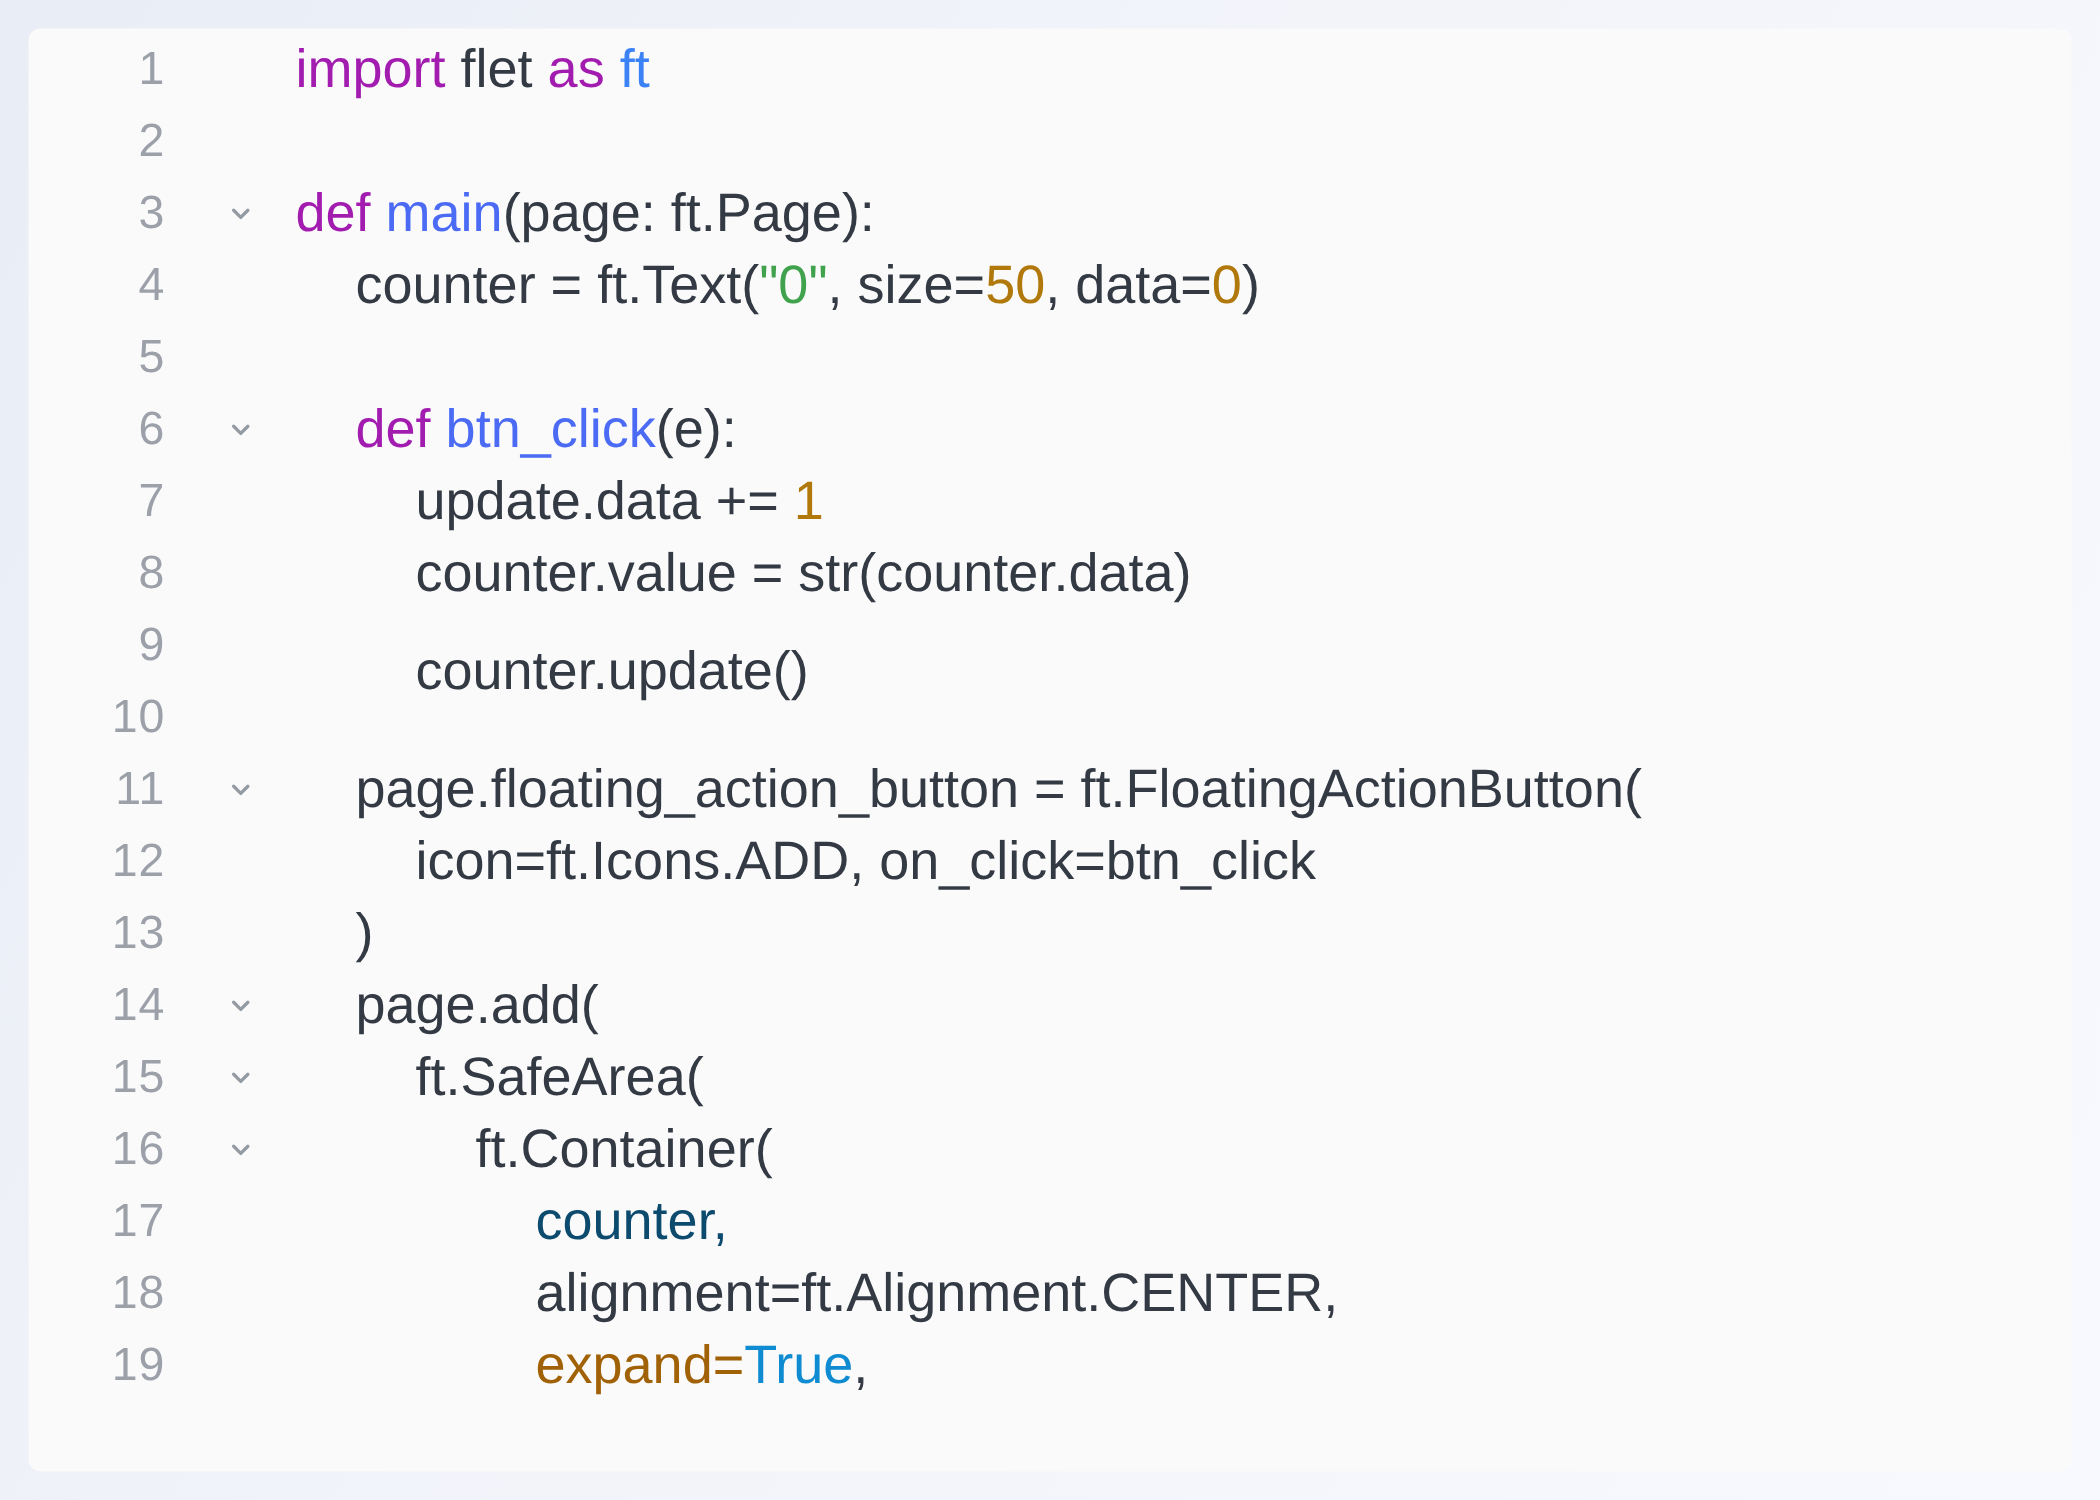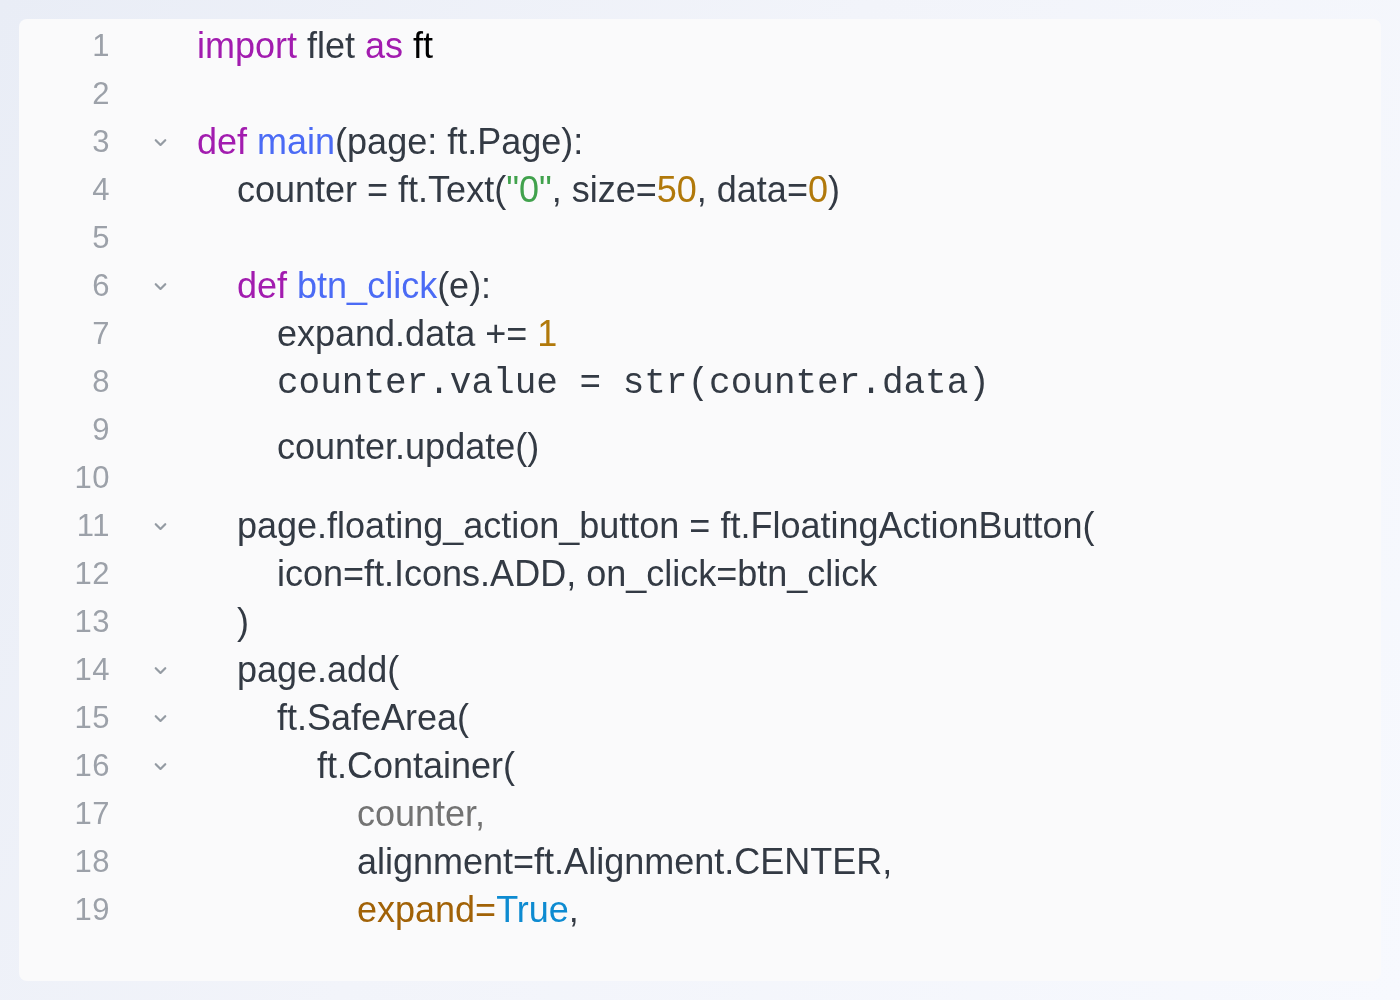--- a/index.html
+++ b/index.html
@@ -64,21 +64,21 @@
 </style>
 </head>
 <body>
 
 <div class="stage">
   <div class="editor-panel">
     <div id="code-lines">
         <div class="line">
           <span class="ln">1</span>
           <span class="fold"></span>
-          <span class="code" style="padding-left: 0px;"><span style="color: rgb(162, 28, 175);">import</span><span style="color: rgb(51, 58, 68);"> flet </span><span style="color: rgb(162, 28, 175);">as</span><span style="color: #000000;"> ft</span></span>
+          <span class="code" style="padding-left: 0px;"><span style="color: rgb(162, 28, 175);">import</span><span style="color: rgb(51, 58, 68);"> flet </span><span style="color: rgb(162, 28, 175);">as</span><span style="color: #3b82f6;"> ft</span></span>
         </div>
         <div class="line">
           <span class="ln">2</span>
           <span class="fold"></span>
           <span class="code" style="padding-left: 0px;"></span>
         </div>
         <div class="line">
           <span class="ln">3</span>
           <span class="fold">
             <svg width="19" height="19" viewBox="0 0 18 18">
@@ -102,26 +102,26 @@
           <span class="fold">
             <svg width="19" height="19" viewBox="0 0 18 18">
               <polyline points="4.5,6.8 9,11.3 13.5,6.8" fill="none" stroke="#949BA3" stroke-width="2.1" stroke-linecap="round" stroke-linejoin="round"></polyline>
             </svg>
           </span>
           <span class="code" style="padding-left: 40px;"><span style="color: rgb(162, 28, 175);">def</span><span style="color: rgb(51, 58, 68);"> </span><span style="color: rgb(75, 107, 245);">btn_click</span><span style="color: rgb(51, 58, 68);">(e):</span></span>
         </div>
         <div class="line">
           <span class="ln">7</span>
           <span class="fold"></span>
-          <span class="code" style="padding-left: 80px;"><span style="color: rgb(51, 58, 68);">expand.data += </span><span style="color: rgb(177, 121, 11);">1</span></span>
+          <span class="code" style="padding-left: 80px;"><span style="color: rgb(51, 58, 68);">update.data += </span><span style="color: rgb(177, 121, 11);">1</span></span>
         </div>
         <div class="line">
           <span class="ln">8</span>
           <span class="fold"></span>
-          <span class="code" style="padding-left: 80px;"><span style="color: rgb(51, 58, 68); font-family: Liberation Mono, monospace;">counter.value = str(counter.data)</span></span>
+          <span class="code" style="padding-left: 80px;"><span style="color: rgb(51, 58, 68);">counter.value = str(counter.data)</span></span>
         </div>
         <div class="line">
           <span class="ln">9</span>
           <span class="fold"></span>
           <span class="code" style="padding-left: 80px; margin-top: 33px;"><span style="color: rgb(51, 58, 68);">counter.update()</span></span>
         </div>
         <div class="line">
           <span class="ln">10</span>
           <span class="fold"></span>
           <span class="code" style="padding-left: 0px;"></span>
@@ -168,21 +168,21 @@
           <span class="fold">
             <svg width="19" height="19" viewBox="0 0 18 18">
               <polyline points="4.5,6.8 9,11.3 13.5,6.8" fill="none" stroke="#949BA3" stroke-width="2.1" stroke-linecap="round" stroke-linejoin="round"></polyline>
             </svg>
           </span>
           <span class="code" style="padding-left: 120px;"><span style="color: rgb(51, 58, 68);">ft.Container(</span></span>
         </div>
         <div class="line">
           <span class="ln">17</span>
           <span class="fold"></span>
-          <span class="code" style="padding-left: 160px;"><span style="color: #737373;">counter,</span></span>
+          <span class="code" style="padding-left: 160px;"><span style="color: #0c4a6e;">counter,</span></span>
         </div>
         <div class="line">
           <span class="ln">18</span>
           <span class="fold"></span>
           <span class="code" style="padding-left: 160px;"><span style="color: rgb(51, 58, 68);">alignment=ft.Alignment.CENTER,</span></span>
         </div>
         <div class="line">
           <span class="ln">19</span>
           <span class="fold"></span>
           <span class="code" style="padding-left: 160px;"><span style="color: #a16207;">expand=</span><span style="color: rgb(14, 139, 209);">True</span><span style="color: rgb(51, 58, 68);">,</span></span>

